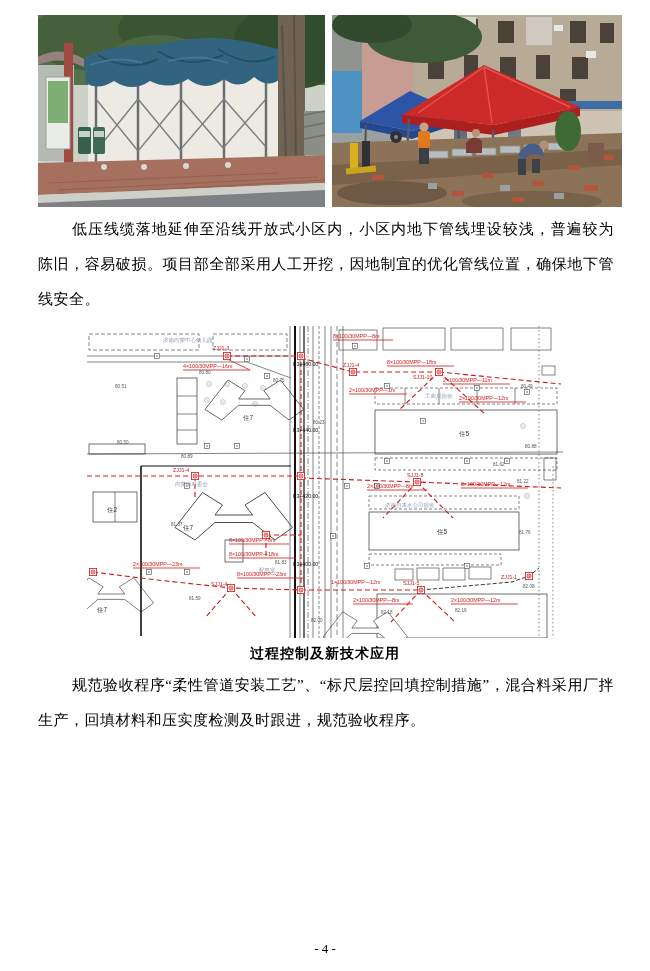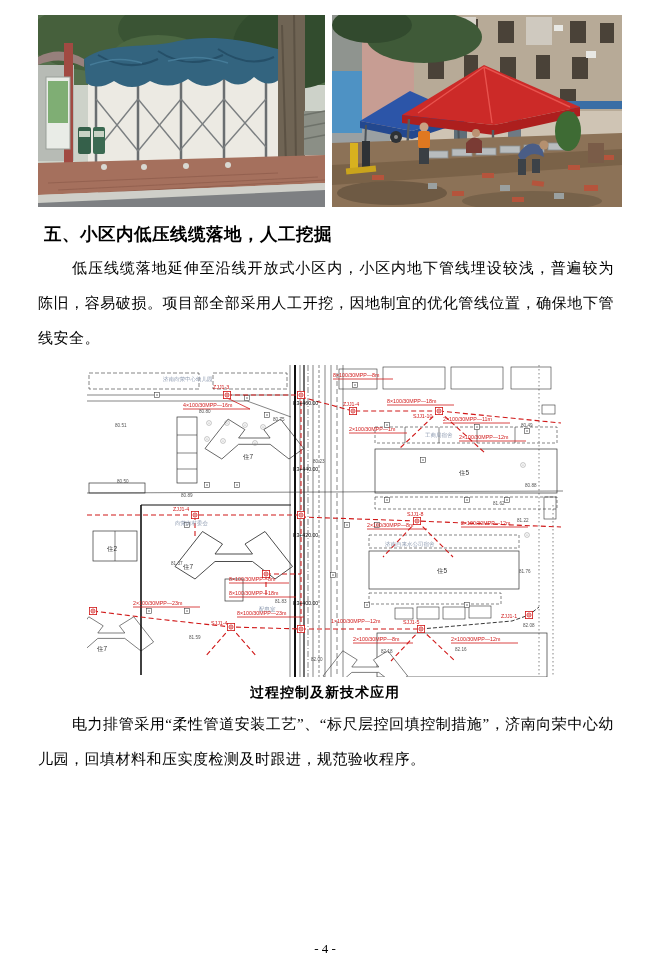--- a/index.html
+++ b/index.html
@@ -200,21 +200,20 @@
           <rect x="14" y="152" width="30" height="6" fill="#caa41c" transform="rotate(-6 29 155)"></rect>
           <circle cx="64" cy="122" r="6" fill="#2e3236"></circle>
             <circle cx="64" cy="122" r="2" fill="#888"></circle>
           <ellipse cx="236" cy="116" rx="13" ry="20" fill="#3e6b34"></ellipse>
           <rect x="256" y="128" width="16" height="20" fill="#7a5c48"></rect>
         </g>
       </svg>
     </div>
   </div>
 
-  <h2 class="heading">五、小区内低压线缆落地，人工挖掘</h2>
   <p class="para">低压线缆落地延伸至沿线开放式小区内，小区内地下管线埋设较浅，普遍较为陈旧，容易破损。项目部全部采用人工开挖，因地制宜的优化管线位置，确保地下管线安全。</p>
 
   <div class="drawing-wrap">
     <svg width="476" height="312" viewBox="0 0 476 312">
       <defs>
         <path id="chev" d="M0,30 L22,2 L38,12 L32,20 L62,20 L56,12 L72,2 L94,30 L80,40 L62,26 L32,26 L16,40 Z"></path>
         <g id="well">
             <rect x="-2.6" y="-2.6" width="5.2" height="5.2" fill="#fff" stroke="#444" stroke-width="0.6"></rect>
             <circle r="0.7" fill="#444"></circle>
           </g>
@@ -433,16 +432,16 @@
         <text class="el" x="432" y="208">81.76</text>
         <text class="el" x="436" y="262">82.08</text>
         <text class="el" x="294" y="288">82.18</text>
         <text class="el" x="368" y="286">82.16</text>
         <text class="el" x="224" y="296">82.00</text>
       </g>
     </svg>
   </div>
 
   <div class="caption">过程控制及新技术应用</div>
-  <p class="para">电力排管采用“柔性管道安装工艺”、“标尺层控回填控制措施”，济南向荣中心幼儿园，回填材料和压实度检测及时跟进，规范验收程序。</p>
+  <p class="para">规范验收程序“柔性管道安装工艺”、“标尺层控回填控制措施”，混合料采用厂拌生产，回填材料和压实度检测及时跟进，规范验收程序。</p>
 
   <div class="pagenum">- 4 -</div>
 </div>
 
 </body></html>

